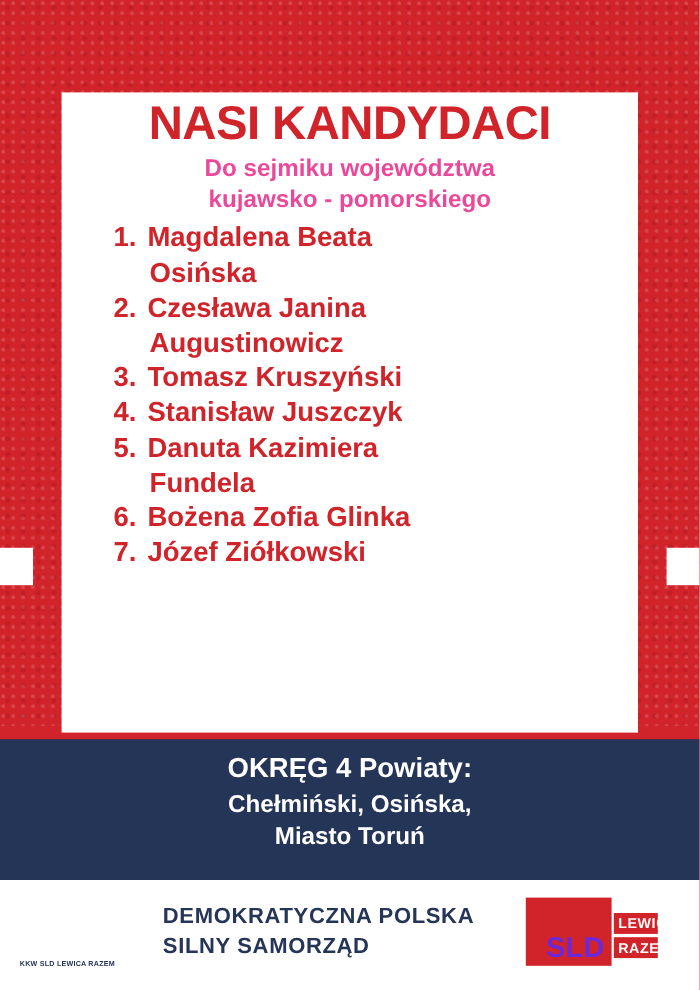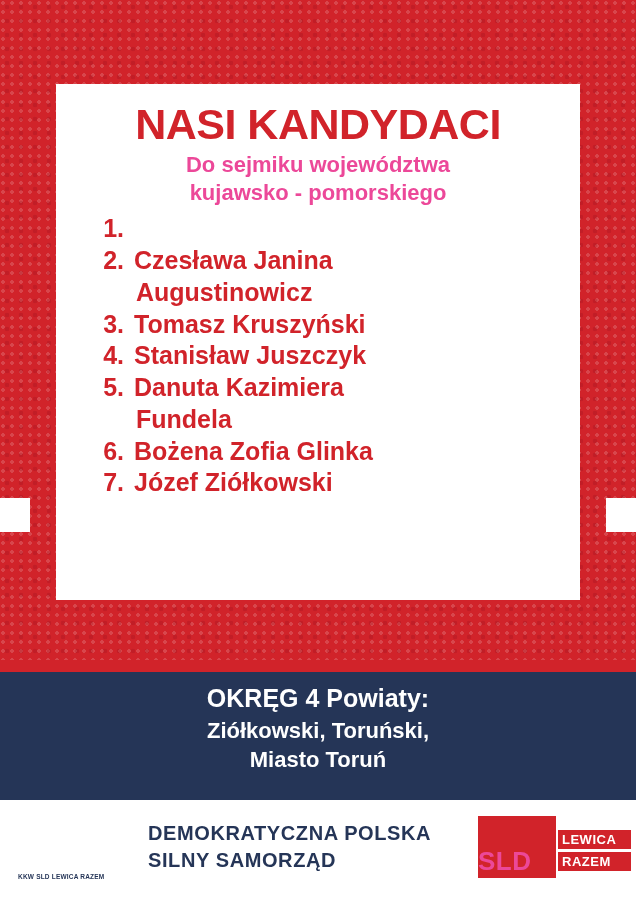--- a/index.html
+++ b/index.html
@@ -52,24 +52,24 @@
   }
   .notch-left { left: 0; }
   .notch-right { right: 0; }
 
   
   .card {
     position: absolute;
     left: 56px;
     top: 84px;
     width: 524px;
-    height: 516px;
+    height: 582px;
     background: #ffffff;
     box-sizing: border-box;
-    padding: 14px 18px 10px 18px;
+    padding: 2px 18px 10px 18px;
   }
 
   .title {
     color: #d1232a;
     font-size: 43px;
     font-weight: bold;
     letter-spacing: -0.5px;
     text-align: center;
     line-height: 1.05;
     margin: 4px 0 4px 0;
@@ -179,31 +179,32 @@
     left: 0; top: 0;
     width: 78px; height: 62px;
     background: #d1232a;
   }
   .logo-sld {
     position: absolute;
     left: 0;
     top: 30px;
     width: 90px;
     height: 32px;
-    color: #ec4899;
+    color: #6d28d9;
     font-size: 26px;
     font-weight: bold;
+    text-align: center;
     line-height: 30px;
     letter-spacing: 0.5px;
   }
   .logo-right {
     position: absolute;
     left: 80px;
     top: 14px;
-    width: 73px;
+    width: 40px;
   }
   .logo-lewica, .logo-razem {
     color: #ffffff;
     background: #d1232a;
     font-size: 13px;
     font-weight: bold;
     letter-spacing: 0.5px;
     padding: 2px 4px;
     display: block;
     margin-bottom: 3px;
@@ -222,20 +223,24 @@
   <div class="card">
     <div class="title">NASI KANDYDACI</div>
     <div class="subtitle">
       <div>Do sejmiku województwa</div>
       <div>kujawsko - pomorskiego</div>
     </div>
 
     <ul class="list">
       <li>
         <span class="num">1.</span>
+        <span class="nm">
+          <span>Magdalena Beata</span>
+          <span class="cont">Osińska</span>
+        </span>
       </li>
       <li>
         <span class="num">2.</span>
         <span class="nm">
           <span>Czesława Janina</span>
           <span class="cont">Augustinowicz</span>
         </span>
       </li>
       <li>
         <span class="num">3.</span>
@@ -266,21 +271,21 @@
         <span class="num">7.</span>
         <span class="nm">
           <span>Józef Ziółkowski</span>
         </span>
       </li>
     </ul>
   </div>
 
   <div class="band">
     <div class="line1">OKRĘG 4 Powiaty:</div>
-    <div class="line2">Ziółkowski, Toruński,</div>
+    <div class="line2">Chełmiński, Osińska,</div>
     <div class="line3">Miasto Toruń</div>
   </div>
 
   <div class="footer">
     <div class="slogan">
       <div>DEMOKRATYCZNA POLSKA</div>
       <div>SILNY SAMORZĄD</div>
     </div>
     <div class="tinytext">KKW SLD LEWICA RAZEM</div>
 

